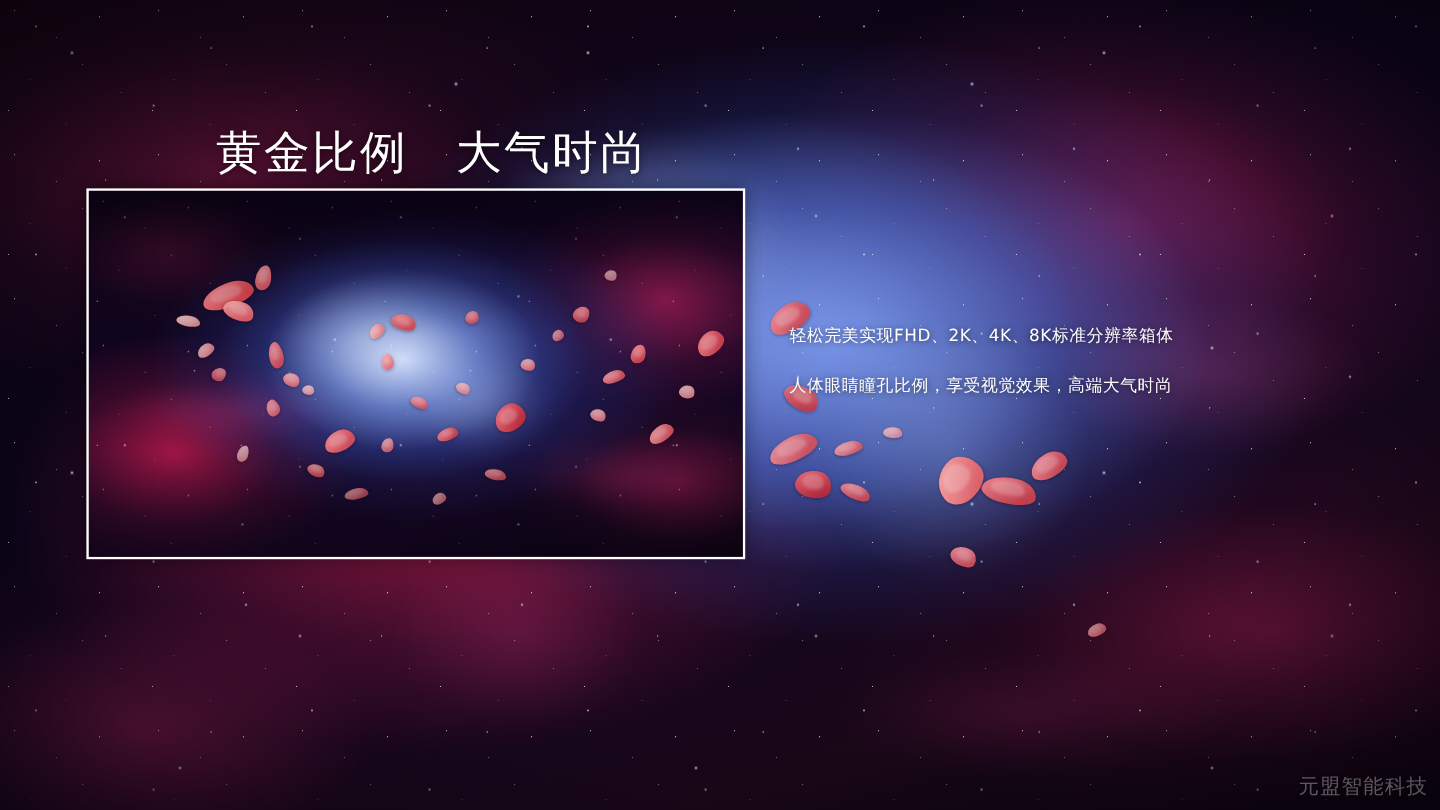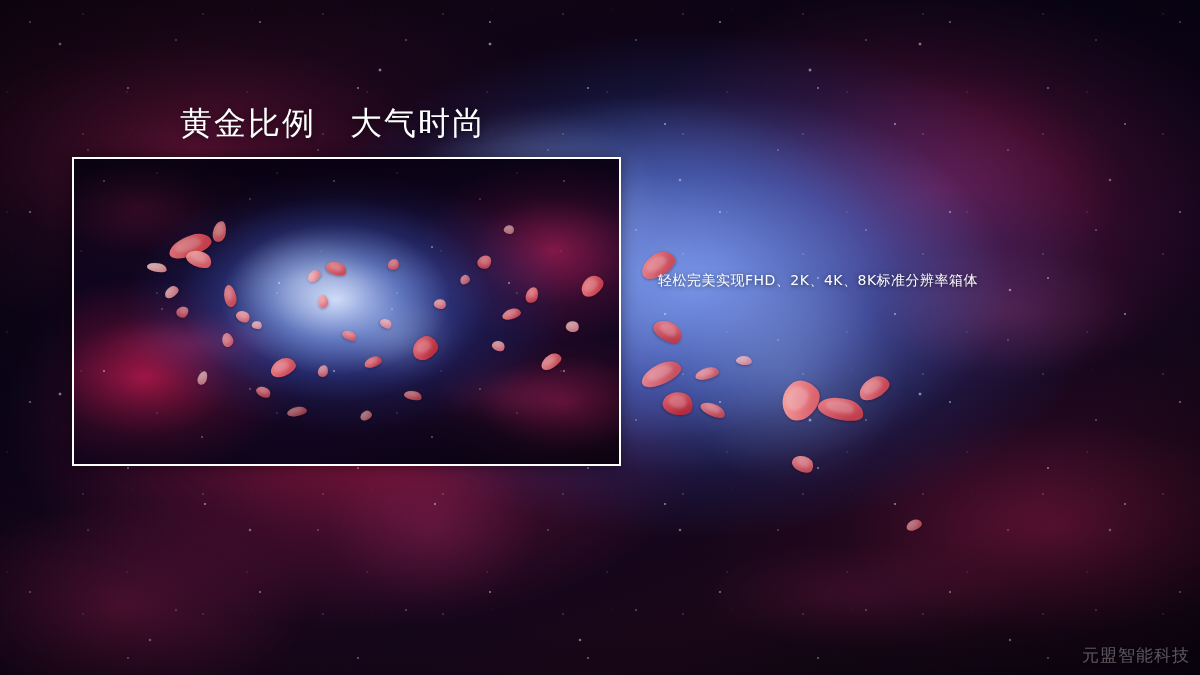--- a/index.html
+++ b/index.html
@@ -112,21 +112,21 @@
   .petal { position:absolute; border-radius:60% 40% 58% 42% / 62% 58% 42% 38%; }
   .petal::after {
     content:""; position:absolute; inset:12% 22% 30% 16%;
     border-radius:inherit; background:rgba(255,255,255,0.22);
     filter:blur(1.4px);
   }
 
   
   #slide-title {
     position:absolute; left:180px; top:102px;
-    font-size:32px; letter-spacing:2px; color:#ffffff;
+    font-size:38px; letter-spacing:2px; color:#ffffff;
     font-weight:400; white-space:pre;
     text-shadow:0 1px 6px rgba(0,0,0,0.55);
   }
   #body-copy {
     position:absolute; left:658px; top:259px; width:520px;
   }
   #body-copy .line {
     font-size:14px; line-height:42px; color:#ffffff;
     letter-spacing:0.5px; white-space:pre;
     text-shadow:0 1px 5px rgba(0,0,0,0.6);
@@ -209,17 +209,18 @@
           <div class="petal" style="left: 286px; top: 252px; width: 12px; height: 9px; opacity: 0.8; transform: rotate(-22deg); background: linear-gradient(140deg, rgb(255, 195, 190) 0%, rgb(238, 124, 132) 78%); box-shadow: rgba(40, 0, 20, 0.4) 0px 1px 3px;"></div>
           <div class="petal" style="left: 244px; top: 206px; width: 10px; height: 12px; opacity: 0.82; transform: rotate(8deg); background: linear-gradient(140deg, rgb(249, 180, 179) 0%, rgb(226, 106, 115) 78%); box-shadow: rgba(40, 0, 20, 0.4) 0px 1px 3px;"></div>
           <div class="petal" style="left: 430px; top: 66px; width: 10px; height: 9px; opacity: 0.72; transform: rotate(22deg); background: linear-gradient(140deg, rgb(255, 216, 210) 0%, rgb(243, 155, 160) 78%); box-shadow: rgba(40, 0, 20, 0.4) 0px 1px 3px;"></div>
         </div>
       <div class="fi-dark-top"></div>
     </div>
   </div>
 
   <div id="body-copy">
     <div class="line">轻松完美实现FHD、2K、4K、8K标准分辨率箱体</div>
+    <div class="line">人体眼睛瞳孔比例，享受视觉效果，高端大气时尚</div>
   </div>
 
   <div id="watermark">元盟智能科技</div>
 
 </div>
 
 </body></html>

